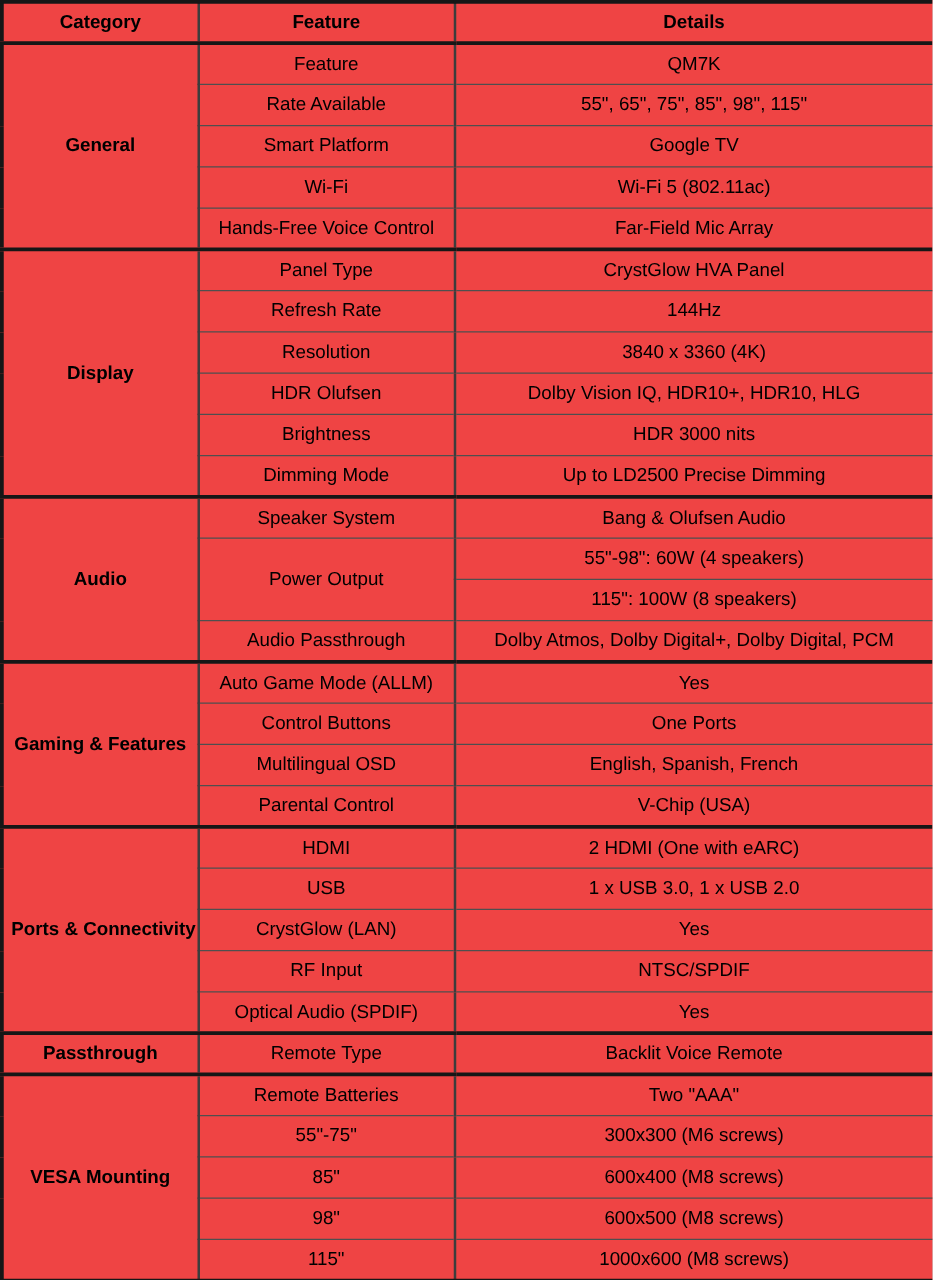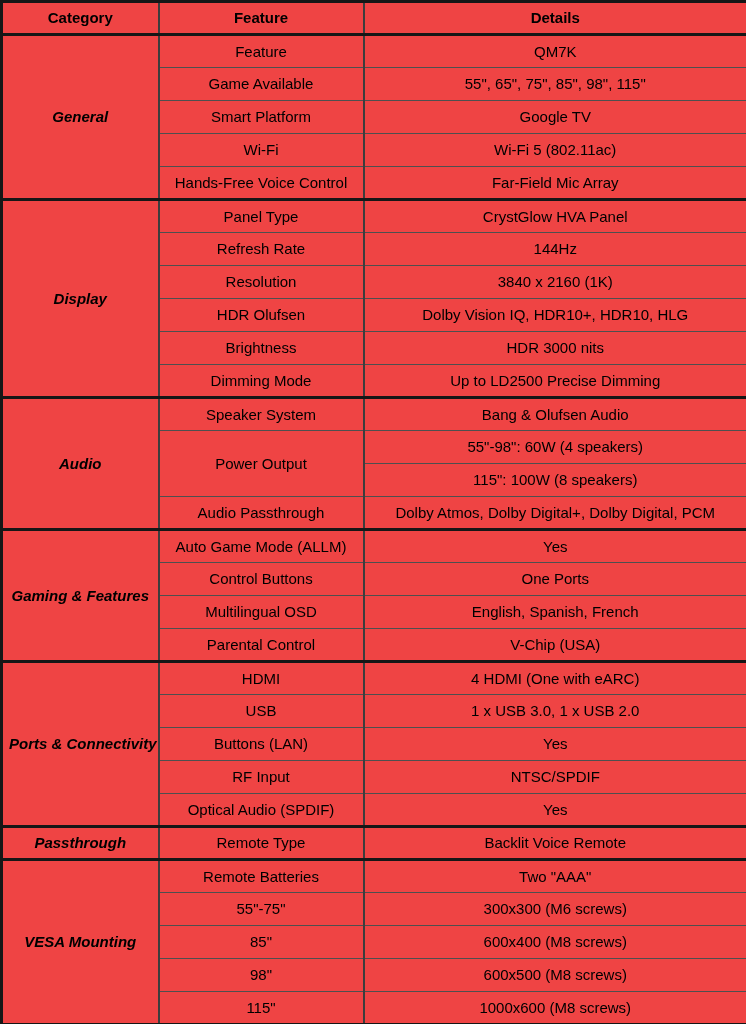--- a/index.html
+++ b/index.html
@@ -42,21 +42,20 @@
   table.spec tr { height: 33px; }
   table.spec thead th {
     font-weight: bold;
     border-bottom: 3px solid #161616;
   }
   table.spec tr.sec > td {
     border-top: 3px solid #161616;
   }
   td.category-cell {
     font-weight: bold;
-    font-style: italic;
   }
 </style>
 </head>
 <body>
 
 <div class="page">
   <table class="spec">
     <colgroup>
       <col class="c-category">
       <col class="c-feature">
@@ -69,21 +68,21 @@
         <th>Details</th>
       </tr>
     </thead>
     <tbody>
         <tr class="sec">
           <td class="category-cell" rowspan="5">General</td>
           <td class="feature-cell" rowspan="1">Feature</td>
           <td class="details-cell">QM7K</td>
         </tr>
         <tr>
-          <td class="feature-cell" rowspan="1">Game Available</td>
+          <td class="feature-cell" rowspan="1">Rate Available</td>
           <td class="details-cell">55", 65", 75", 85", 98", 115"</td>
         </tr>
         <tr>
           <td class="feature-cell" rowspan="1">Smart Platform</td>
           <td class="details-cell">Google TV</td>
         </tr>
         <tr>
           <td class="feature-cell" rowspan="1">Wi-Fi</td>
           <td class="details-cell">Wi-Fi 5 (802.11ac)</td>
         </tr>
@@ -95,21 +94,21 @@
           <td class="category-cell" rowspan="6">Display</td>
           <td class="feature-cell" rowspan="1">Panel Type</td>
           <td class="details-cell">CrystGlow HVA Panel</td>
         </tr>
         <tr>
           <td class="feature-cell" rowspan="1">Refresh Rate</td>
           <td class="details-cell">144Hz</td>
         </tr>
         <tr>
           <td class="feature-cell" rowspan="1">Resolution</td>
-          <td class="details-cell">3840 x 2160 (1K)</td>
+          <td class="details-cell">3840 x 3360 (4K)</td>
         </tr>
         <tr>
           <td class="feature-cell" rowspan="1">HDR Olufsen</td>
           <td class="details-cell">Dolby Vision IQ, HDR10+, HDR10, HLG</td>
         </tr>
         <tr>
           <td class="feature-cell" rowspan="1">Brightness</td>
           <td class="details-cell">HDR 3000 nits</td>
         </tr>
         <tr>
@@ -145,28 +144,28 @@
           <td class="feature-cell" rowspan="1">Multilingual OSD</td>
           <td class="details-cell">English, Spanish, French</td>
         </tr>
         <tr>
           <td class="feature-cell" rowspan="1">Parental Control</td>
           <td class="details-cell">V-Chip (USA)</td>
         </tr>
         <tr class="sec">
           <td class="category-cell" rowspan="5">Ports &amp; Connectivity</td>
           <td class="feature-cell" rowspan="1">HDMI</td>
-          <td class="details-cell">4 HDMI (One with eARC)</td>
+          <td class="details-cell">2 HDMI (One with eARC)</td>
         </tr>
         <tr>
           <td class="feature-cell" rowspan="1">USB</td>
           <td class="details-cell">1 x USB 3.0, 1 x USB 2.0</td>
         </tr>
         <tr>
-          <td class="feature-cell" rowspan="1">Buttons (LAN)</td>
+          <td class="feature-cell" rowspan="1">CrystGlow (LAN)</td>
           <td class="details-cell">Yes</td>
         </tr>
         <tr>
           <td class="feature-cell" rowspan="1">RF Input</td>
           <td class="details-cell">NTSC/SPDIF</td>
         </tr>
         <tr>
           <td class="feature-cell" rowspan="1">Optical Audio (SPDIF)</td>
           <td class="details-cell">Yes</td>
         </tr>

